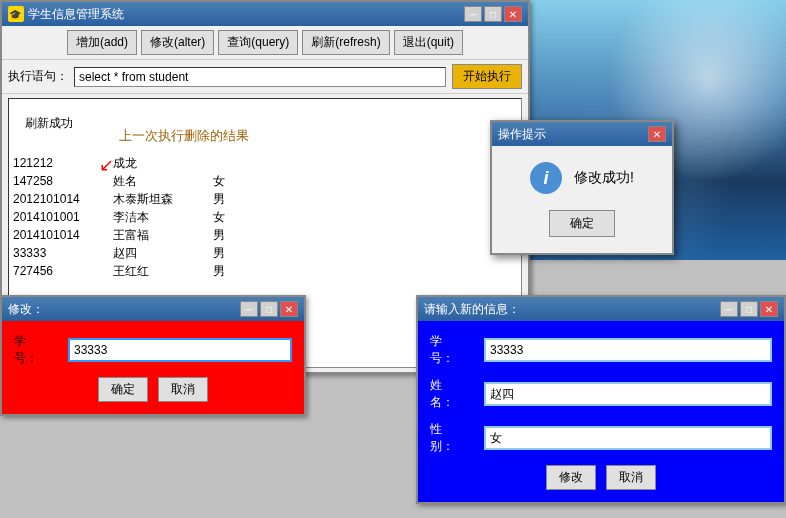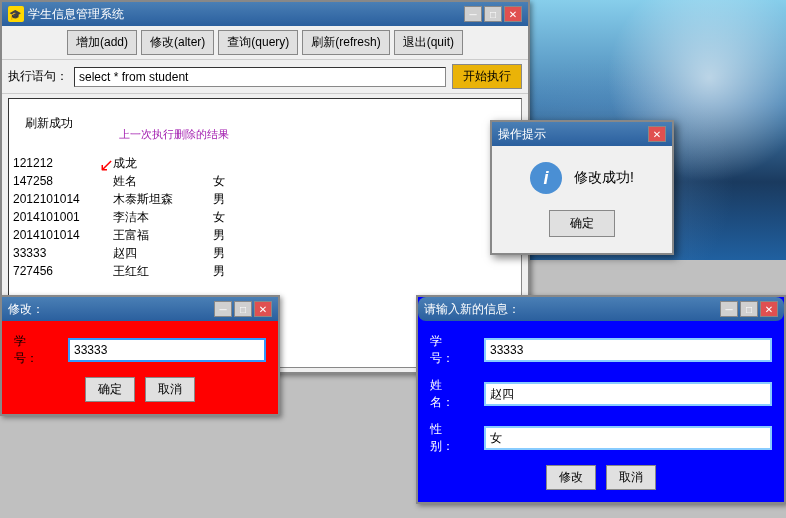--- a/index.html
+++ b/index.html
@@ -126,22 +126,22 @@
       padding: 16px;
     }
 
     .refresh-success {
       color: black;
       font-size: 12px;
       margin-bottom: 4px;
     }
 
     .annotation-text {
-      color: #a21caf;
-      font-size: 11px;
+      color: #a16207;
+      font-size: 13px;
       position: absolute;
       top: 28px;
       left: 110px;
     }
 
     .arrow {
       position: absolute;
       top: 55px;
       left: 90px;
       color: red;
@@ -240,21 +240,21 @@
       cursor: pointer;
       font-size: 12px;
       font-family: 'SimSun', '宋体', sans-serif;
     }
 
     
     .edit-window {
       position: absolute;
       top: 295px;
       left: 0px;
-      width: 280px;
+      width: 306px;
       background: red;
       border: 2px solid #888;
       box-shadow: 2px 2px 5px rgba(0,0,0,0.4);
       z-index: 50;
     }
 
     .edit-window .title-bar {
       background: linear-gradient(to bottom, #4a7fb5, #2a5f9e);
     }
 
@@ -309,21 +309,20 @@
       left: 416px;
       width: 370px;
       background: blue;
       border: 2px solid #888;
       box-shadow: 2px 2px 5px rgba(0,0,0,0.4);
       z-index: 50;
     }
 
     .new-info-window .title-bar {
       background: linear-gradient(to bottom, #4a7fb5, #2a5f9e);
-      border-radius: 8px;
     }
 
     .new-info-content {
       background: blue;
       padding: 12px;
     }
 
     .new-info-input {
       flex: 1;
       border: 2px solid #88ccff;

